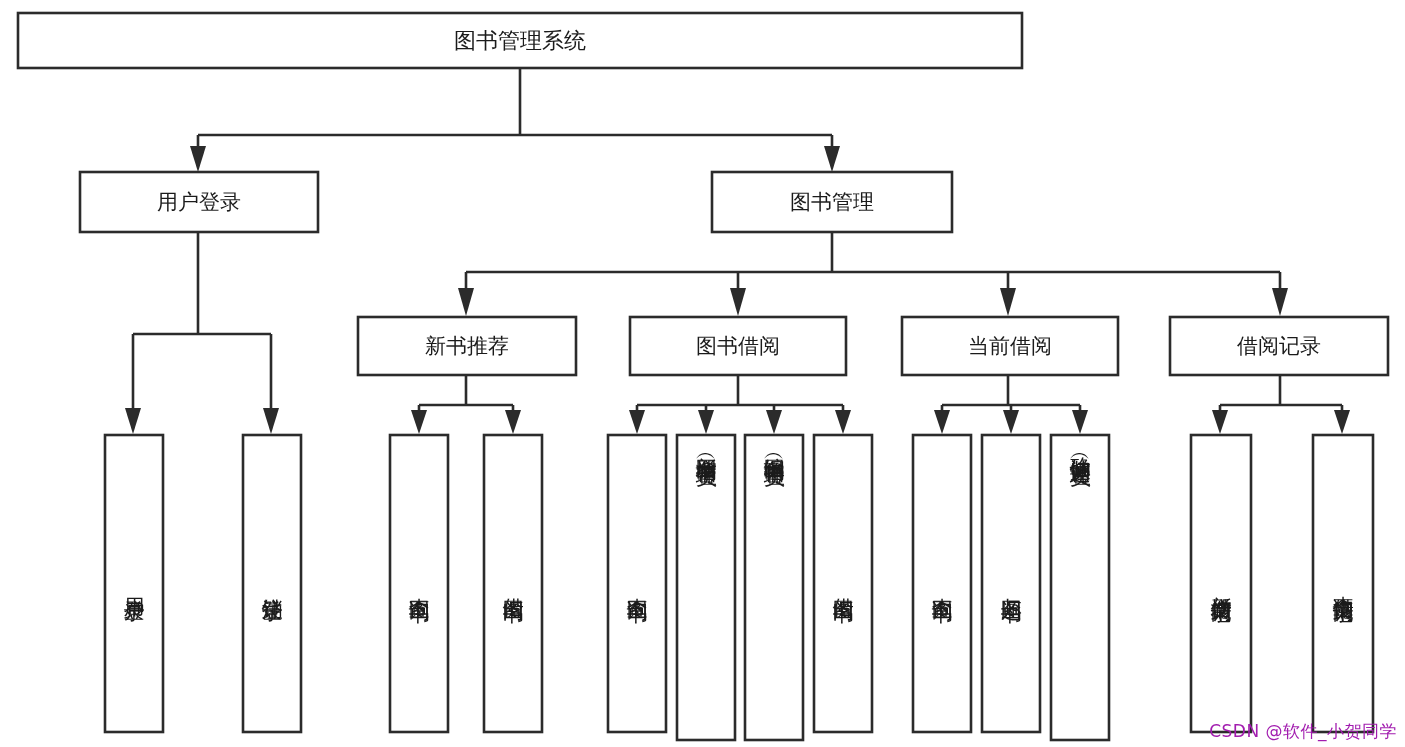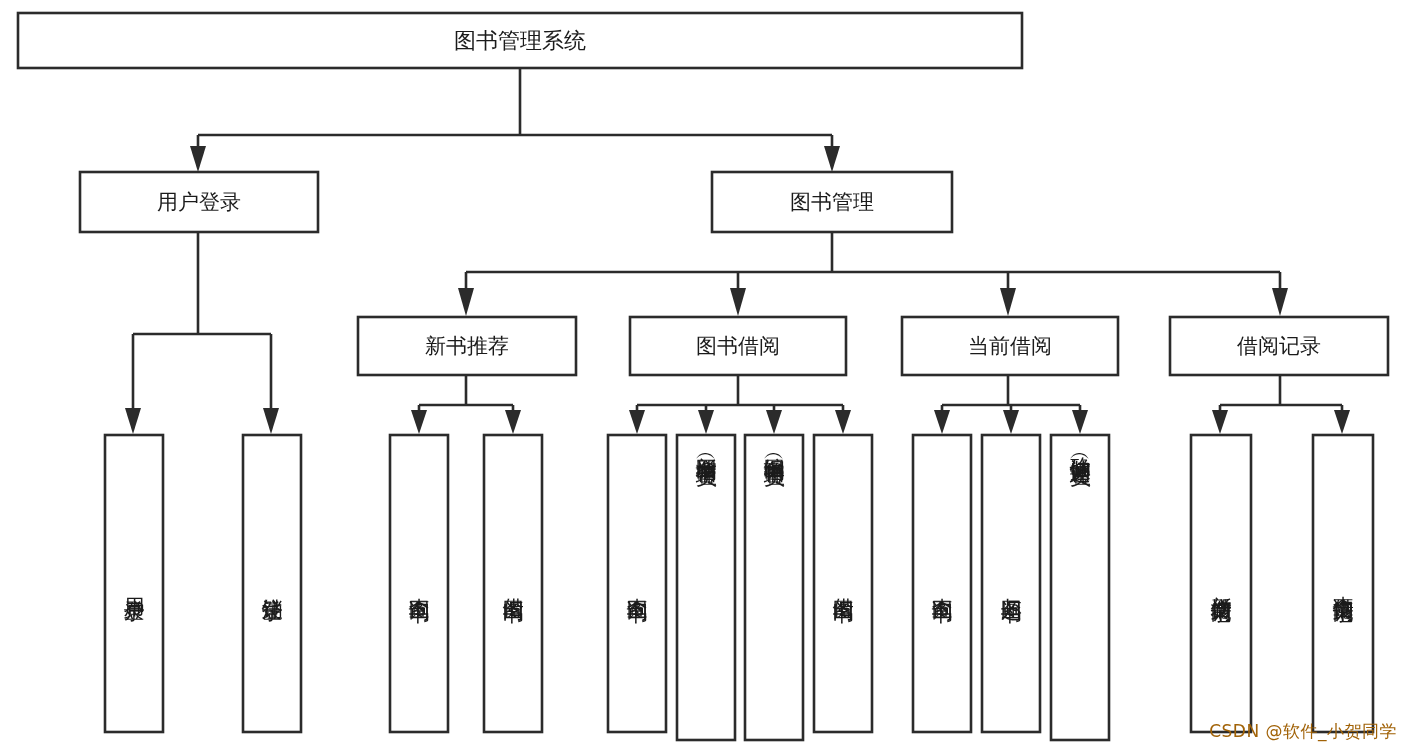--- a/index.html
+++ b/index.html
@@ -64,21 +64,21 @@
     color: #1b1b1b;
     white-space: nowrap;
     text-align: center;
   }
   #watermark {
     position: absolute;
     right: 8px;
     bottom: 4px;
     font-family: "DejaVu Sans", "Liberation Sans", sans-serif;
     font-size: 17px;
-    color: #a16207;
+    color: #a21caf;
     letter-spacing: 0.5px;
     white-space: nowrap;
   }
 </style>
 </head>
 <body>
 
 <div id="page">
 
   <svg id="diagram-svg" viewBox="0 0 1405 747">

